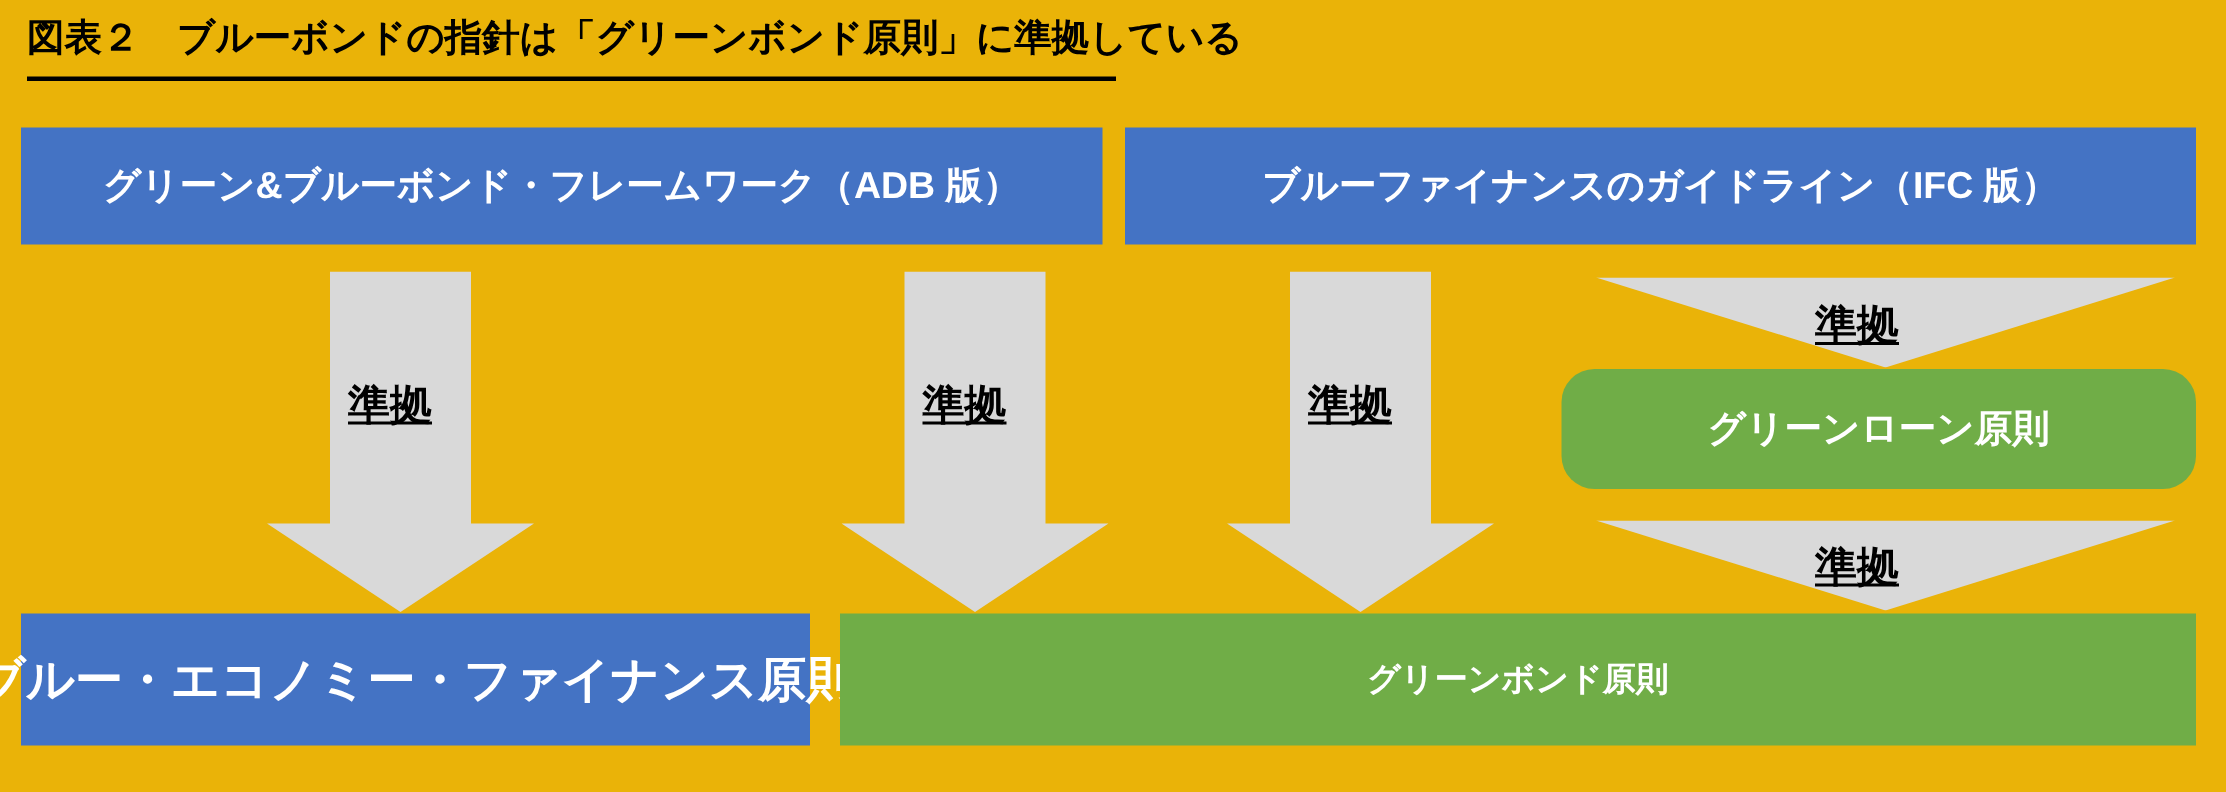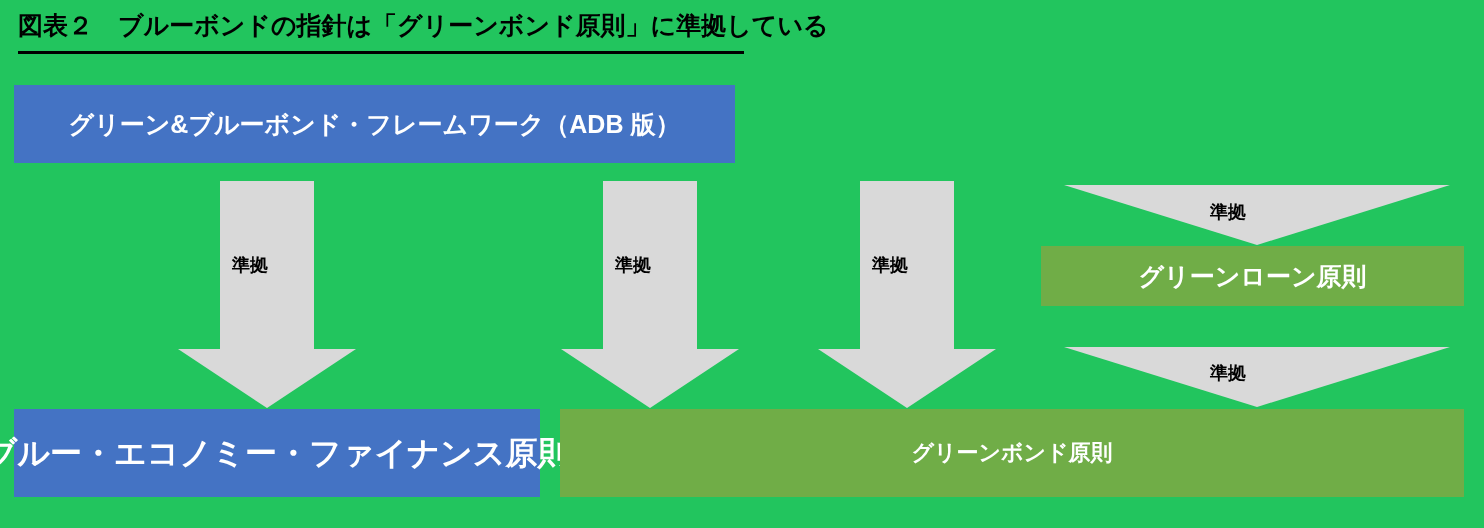--- a/index.html
+++ b/index.html
@@ -7,21 +7,21 @@
     padding: 0;
     background: #ffffff;
   }
   body {
     font-family: "Liberation Sans", "DejaVu Sans", sans-serif;
   }
   #canvas {
     position: relative;
     width: 1484px;
     height: 528px;
-    background: #22c55e;
+    background: #eab308;
     overflow: hidden;
   }
 
   
   .fig-title {
     position: absolute;
     left: 18px;
     top: 8px;
     font-size: 25px;
     font-weight: 700;
@@ -53,34 +53,35 @@
     padding: 0 10px;
     white-space: nowrap;
   }
   .box-blue { background: #4473c4; }
   .box-green { background: #70ad47; }
 
   #box-adb       { left: 14px;   top: 85px;  width: 721px; height: 78px;  font-size: 25px; }
   #box-ifc       { left: 750px;  top: 85px;  width: 714px; height: 78px;  font-size: 25px; }
   #box-blue-eco  { left: 14px;   top: 409px; width: 526px; height: 88px;  font-size: 32px; }
   #box-gbp       { left: 560px;  top: 409px; width: 904px; height: 88px;  font-size: 22px; }
-  #box-glp       { left: 1041px; top: 246px; width: 423px; height: 60px;  font-size: 25px; }
+  #box-glp       { left: 1041px; top: 246px; width: 423px; height: 80px;  font-size: 25px; border-radius: 22px; }
 
   
   .arrow-down {
     position: absolute;
   }
   .arrow-down svg { display: block; }
   .arrow-label {
     position: absolute;
-    font-size: 18px;
+    font-size: 28px;
     font-weight: 700;
     color: #000000;
     white-space: nowrap;
     line-height: 1;
+    text-decoration: underline;
   }
 
   #arrow-1 { left: 178px;  top: 181px; width: 178px; height: 227px; }
   #arrow-2 { left: 561px;  top: 181px; width: 178px; height: 227px; }
   #arrow-3 { left: 818px;  top: 181px; width: 178px; height: 227px; }
 
   #label-1 { left: 232px;  top: 256px; }
   #label-2 { left: 615px;  top: 256px; }
   #label-3 { left: 872px;  top: 256px; }
 
@@ -97,20 +98,21 @@
 </head>
 <body>
 
 <div id="canvas">
 
   <div class="fig-title">図表２　ブルーボンドの指針は「グリーンボンド原則」に準拠している</div>
   <div class="title-rule"></div>
 
   <div id="box-adb" class="box box-blue">グリーン&amp;ブルーボンド・フレームワーク（ADB 版）</div>
 
+  <div id="box-ifc" class="box box-blue">ブルーファイナンスのガイドライン（IFC 版）</div>
 
   <div id="arrow-1" class="arrow-down">
     <svg width="178" height="227" viewBox="0 0 178 227" xmlns="http://www.w3.org/2000/svg" aria-hidden="true">
       <polygon points="42,0 136,0 136,168 178,168 89,227 0,168 42,168" fill="#D9D9D9"></polygon>
     </svg>
   </div>
   <div id="label-1" class="arrow-label">準拠</div>
 
   <div id="arrow-2" class="arrow-down">
     <svg width="178" height="227" viewBox="0 0 178 227" xmlns="http://www.w3.org/2000/svg" aria-hidden="true">

